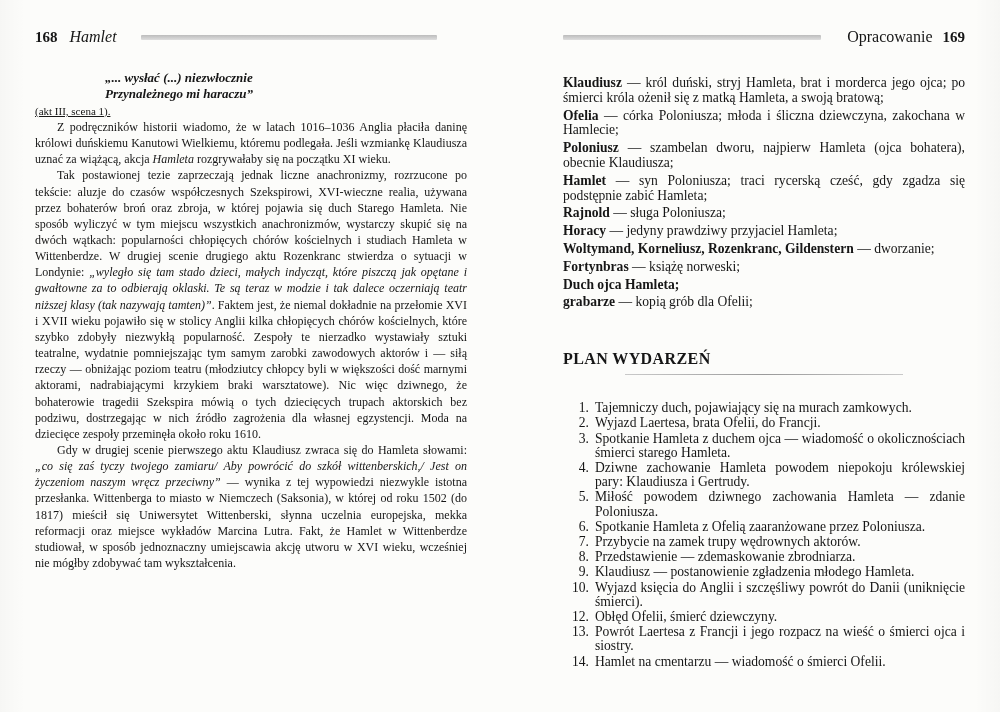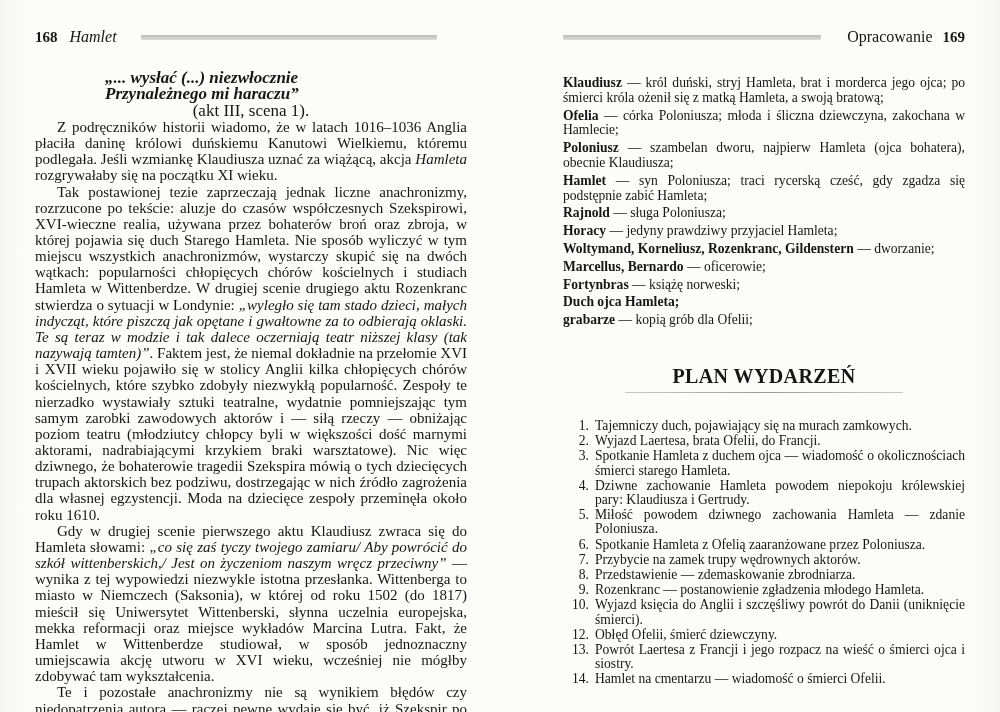--- a/index.html
+++ b/index.html
@@ -24,32 +24,32 @@
   .running-title { font-size:16px; line-height:14px; }
   .page-left .running-title { font-style:italic; margin-left:12px; }
   .page-right .running-title { margin-right:10px; }
   .header-bar { height:5px; background:linear-gradient(#bcbcbc,#dedede); border-radius:1px; }
   .page-left  .header-bar { flex:1; margin-left:24px; margin-right:30px; }
   .page-right .header-bar { flex:1; margin-right:26px; }
 
   .quote-block {
     margin:26px 0 0 70px;
     font-style:italic; font-weight:bold;
-    font-size:17px; line-height:16.3px;
+    font-size:13px; line-height:16.3px;
   }
-  .quote-attribution { text-align:center; font-size:17px; line-height:16.3px; }
+  .quote-attribution { text-align:left; font-size:11px; line-height:16.3px;text-decoration:underline; }
 
   .para {
-    font-size:15px; line-height:16.15px;
+    font-size:12px; line-height:16.15px;
     text-align:justify; text-indent:22px;
   }
 
   .section-heading {
-    text-align:center; font-weight:bold;
-    font-size:20px; letter-spacing:0.4px; line-height:17px;
+    font-weight:bold;
+    font-size:16px; letter-spacing:0.4px; line-height:17px;
   }
   .page-right .section-heading { margin-top:40px; }
   .rule { height:1px; background:linear-gradient(90deg,#c9c9c9,#9a9a9a,#c9c9c9); margin:7px 62px 0; }
 
   .characters-list { margin-top:32px; }
   .entry {
     font-size:13.6px; line-height:14.8px;
     margin-bottom:3px; text-align:justify;
   }
 
@@ -73,41 +73,39 @@
     <div class="quote-block">
         <div class="q-line">„... wysłać (...) niezwłocznie</div>
         <div class="q-line">Przynależnego mi haraczu”</div>
       </div>
     <div class="quote-attribution">(akt III, scena 1).</div>
 
     <div class="body-copy">
       <div class="para"><span>Z podręczników historii wiadomo, że w latach 1016–1036 Anglia płaciła daninę królowi duńskiemu Kanutowi Wielkiemu, któremu podlegała. Jeśli wzmiankę Klaudiusza uznać za wiążącą, akcja </span><i>Hamleta</i><span> rozgrywałaby się na początku XI wieku.</span></div>
       <div class="para"><span>Tak postawionej tezie zaprzeczają jednak liczne anachronizmy, rozrzucone po tekście: aluzje do czasów współczesnych Szekspirowi, XVI-wieczne realia, używana przez bohaterów broń oraz zbroja, w której pojawia się duch Starego Hamleta. Nie sposób wyliczyć w tym miejscu wszystkich anachronizmów, wystarczy skupić się na dwóch wątkach: popularności chłopięcych chórów kościelnych i studiach Hamleta w Wittenberdze. W drugiej scenie drugiego aktu Rozenkranc stwierdza o sytuacji w Londynie: </span><i>„wyległo się tam stado dzieci, małych indycząt, które piszczą jak opętane i gwałtowne za to odbierają oklaski. Te są teraz w modzie i tak dalece oczerniają teatr niższej klasy (tak nazywają tamten)”</i><span>. Faktem jest, że niemal dokładnie na przełomie XVI i XVII wieku pojawiło się w stolicy Anglii kilka chłopięcych chórów kościelnych, które szybko zdobyły niezwykłą popularność. Zespoły te nierzadko wystawiały sztuki teatralne, wydatnie pomniejszając tym samym zarobki zawodowych aktorów i — siłą rzeczy — obniżając poziom teatru (młodziutcy chłopcy byli w większości dość marnymi aktorami, nadrabiającymi krzykiem braki warsztatowe). Nic więc dziwnego, że bohaterowie tragedii Szekspira mówią o tych dziecięcych trupach aktorskich bez podziwu, dostrzegając w nich źródło zagrożenia dla własnej egzystencji. Moda na dziecięce zespoły przeminęła około roku 1610.</span></div>
       <div class="para"><span>Gdy w drugiej scenie pierwszego aktu Klaudiusz zwraca się do Hamleta słowami: </span><i>„co się zaś tyczy twojego zamiaru/ Aby powrócić do szkół wittenberskich,/ Jest on życzeniom naszym wręcz przeciwny”</i><span> — wynika z tej wypowiedzi niezwykle istotna przesłanka. Wittenberga to miasto w Niemczech (Saksonia), w której od roku 1502 (do 1817) mieścił się Uniwersytet Wittenberski, słynna uczelnia europejska, mekka reformacji oraz miejsce wykładów Marcina Lutra. Fakt, że Hamlet w Wittenberdze studiował, w sposób jednoznaczny umiejscawia akcję utworu w XVI wieku, wcześniej nie mógłby zdobywać tam wykształcenia.</span></div>
-      <div class="para"><span>Te i pozostałe anachronizmy nie są wynikiem błędów czy niedopatrzenia autora — raczej pewne wydaje się być, iż Szekspir po prostu sygnalizował ponadczasową i uniwersalną wymowę swojej tragedii.</span></div>
     </div>
 
   </div>
 
   <div class="page page-right">
     <div class="pg-header">
       <span class="header-bar"></span>
       <span class="running-title">Opracowanie</span>
       <span class="pg-num">169</span>
     </div>
 
     <div class="characters-list">
         <div class="entry"><b>Klaudiusz</b> — król duński, stryj Hamleta, brat i morderca jego ojca; po śmierci króla ożenił się z matką Hamleta, a swoją bratową;</div>
         <div class="entry"><b>Ofelia</b> — córka Poloniusza; młoda i śliczna dziewczyna, zakochana w Hamlecie;</div>
         <div class="entry"><b>Poloniusz</b> — szambelan dworu, najpierw Hamleta (ojca bohatera), obecnie Klaudiusza;</div>
         <div class="entry"><b>Hamlet</b> — syn Poloniusza; traci rycerską cześć, gdy zgadza się podstępnie zabić Hamleta;</div>
         <div class="entry"><b>Rajnold</b> — sługa Poloniusza;</div>
         <div class="entry"><b>Horacy</b> — jedyny prawdziwy przyjaciel Hamleta;</div>
         <div class="entry"><b>Woltymand, Korneliusz, Rozenkranc, Gildenstern</b> — dworzanie;</div>
-        <div class="entry"><b>Marcellus, Bernardo</b> — oficerowie;</div>
         <div class="entry"><b>Fortynbras</b> — książę norweski;</div>
         <div class="entry"><b>Duch ojca Hamleta;</b></div>
         <div class="entry"><b>grabarze</b> — kopią grób dla Ofelii;</div>
       </div>
 
     <div class="section-heading">PLAN WYDARZEŃ</div>
     <div class="rule"></div>
 
     <div class="events-list">
         <div class="event">
@@ -137,21 +135,21 @@
         <div class="event">
           <span class="ev-num">7.</span>
           <span class="ev-text">Przybycie na zamek trupy wędrownych aktorów.</span>
         </div>
         <div class="event">
           <span class="ev-num">8.</span>
           <span class="ev-text">Przedstawienie — zdemaskowanie zbrodniarza.</span>
         </div>
         <div class="event">
           <span class="ev-num">9.</span>
-          <span class="ev-text">Rozenkranc — postanowienie zgładzenia młodego Hamleta.</span>
+          <span class="ev-text">Klaudiusz — postanowienie zgładzenia młodego Hamleta.</span>
         </div>
         <div class="event">
           <span class="ev-num">10.</span>
           <span class="ev-text">Wyjazd księcia do Anglii i szczęśliwy powrót do Danii (uniknięcie śmierci).</span>
         </div>
         <div class="event">
           <span class="ev-num">12.</span>
           <span class="ev-text">Obłęd Ofelii, śmierć dziewczyny.</span>
         </div>
         <div class="event">

